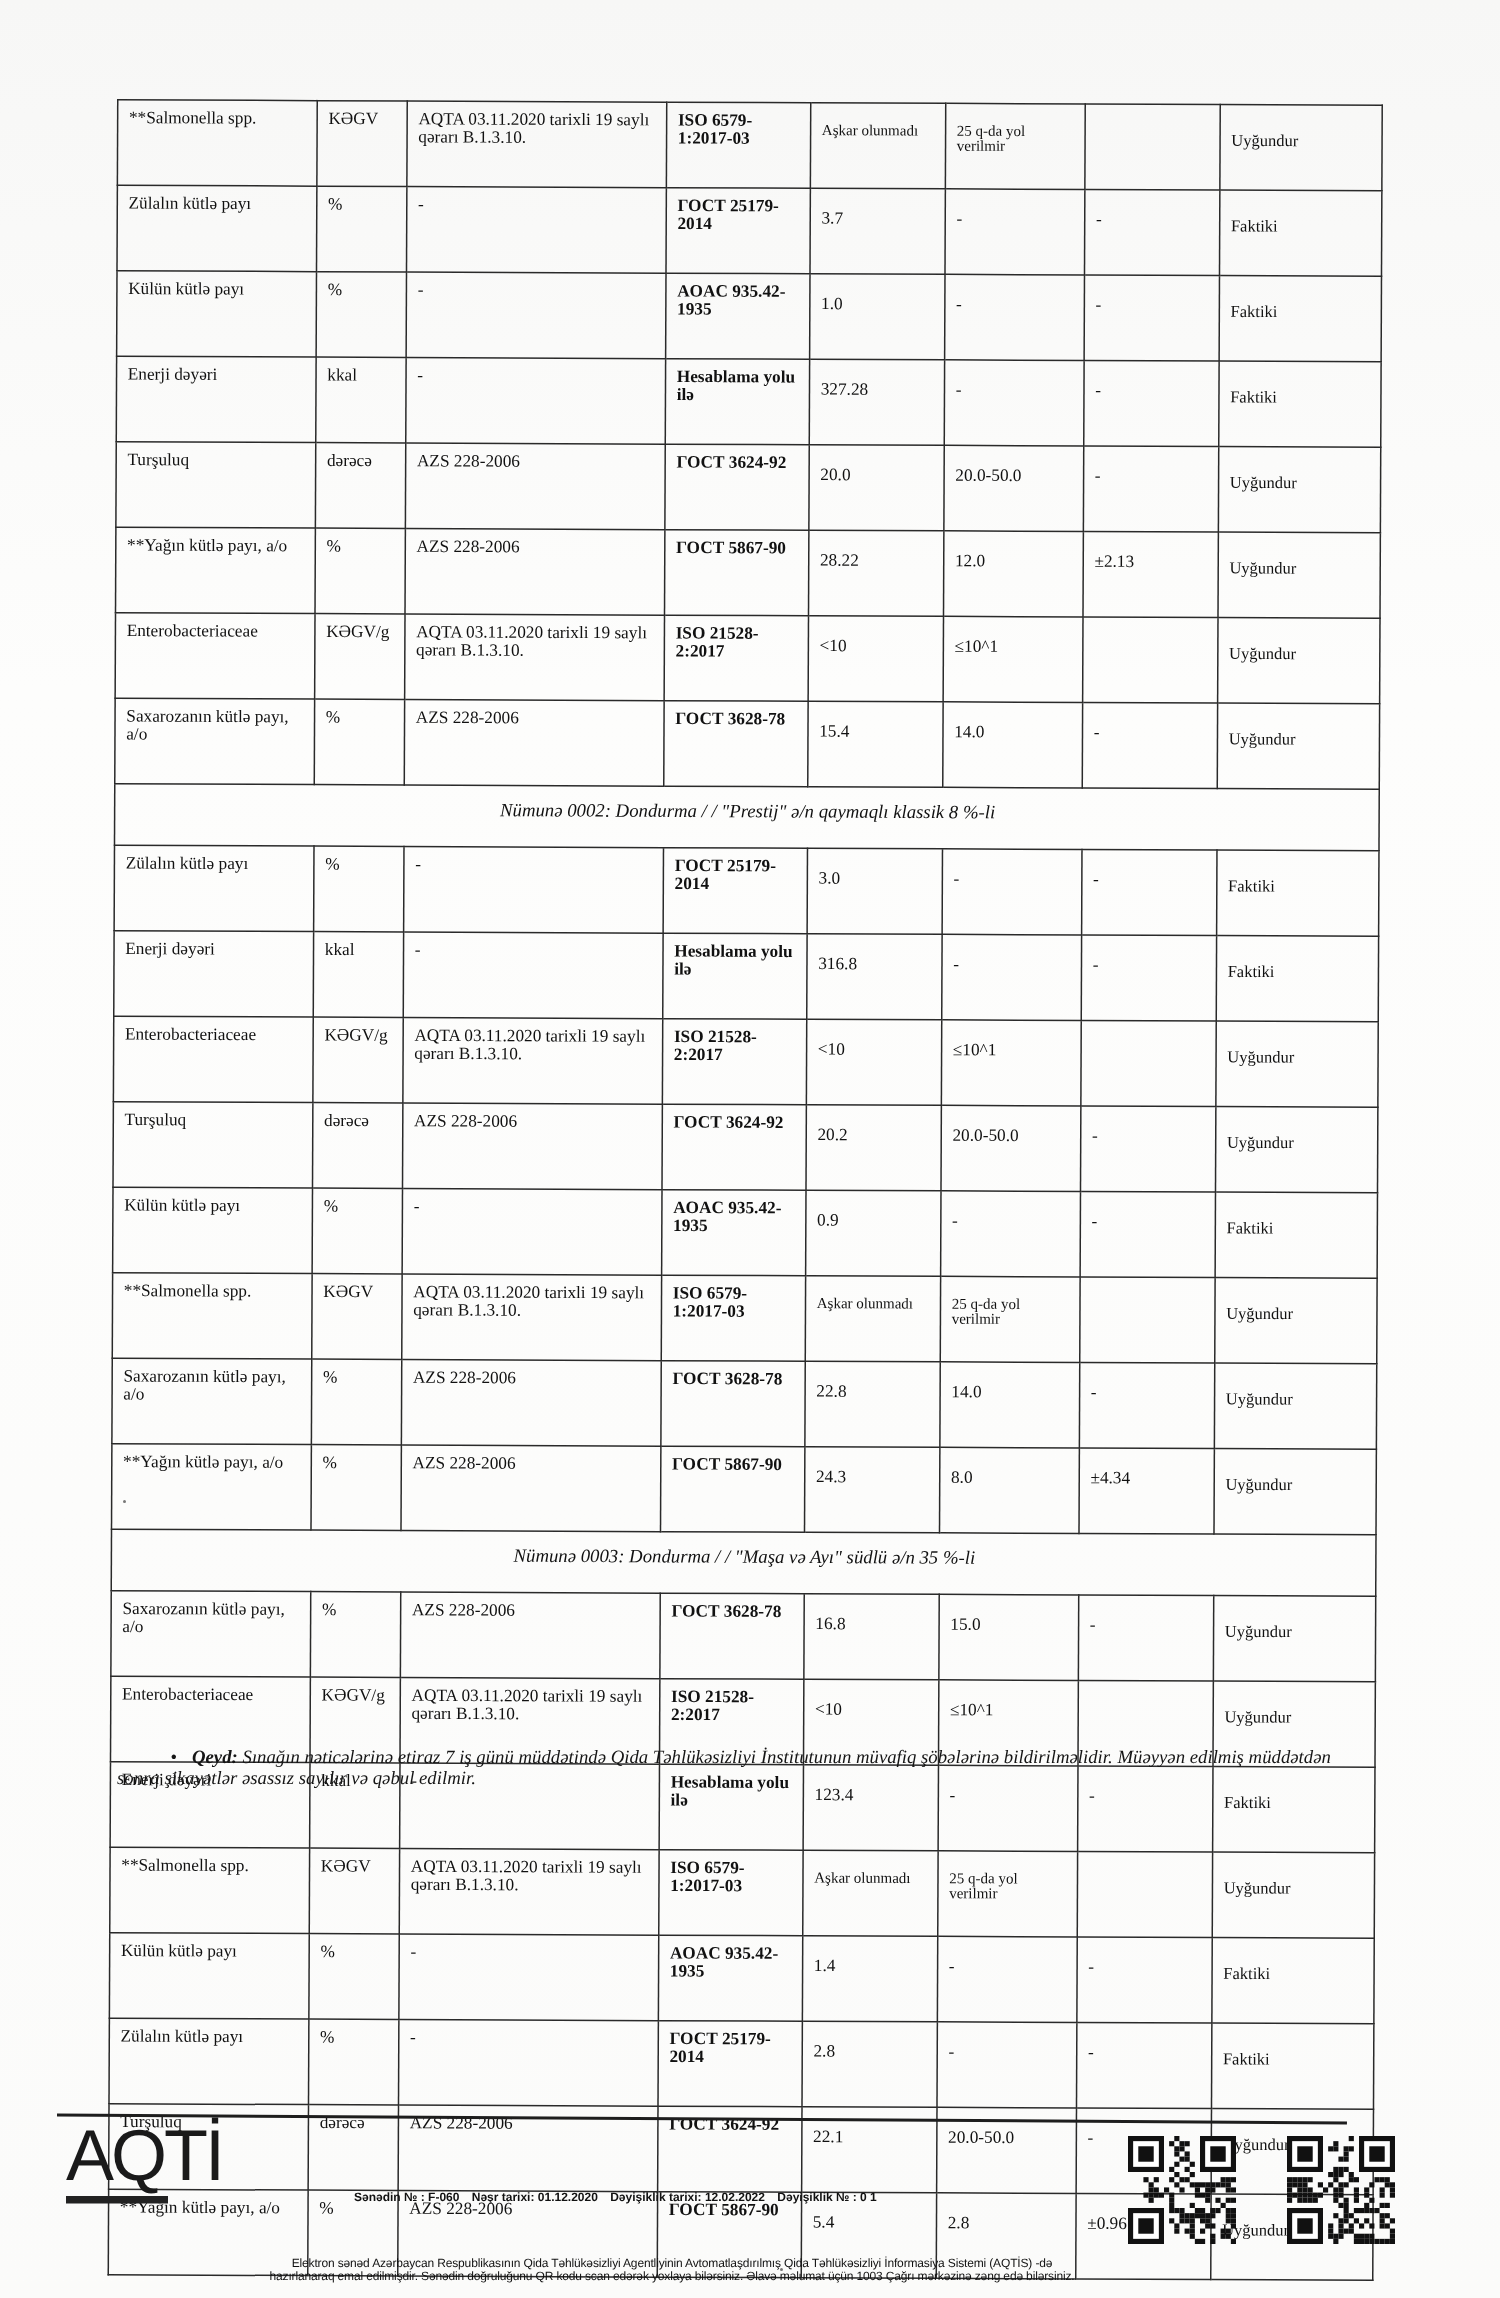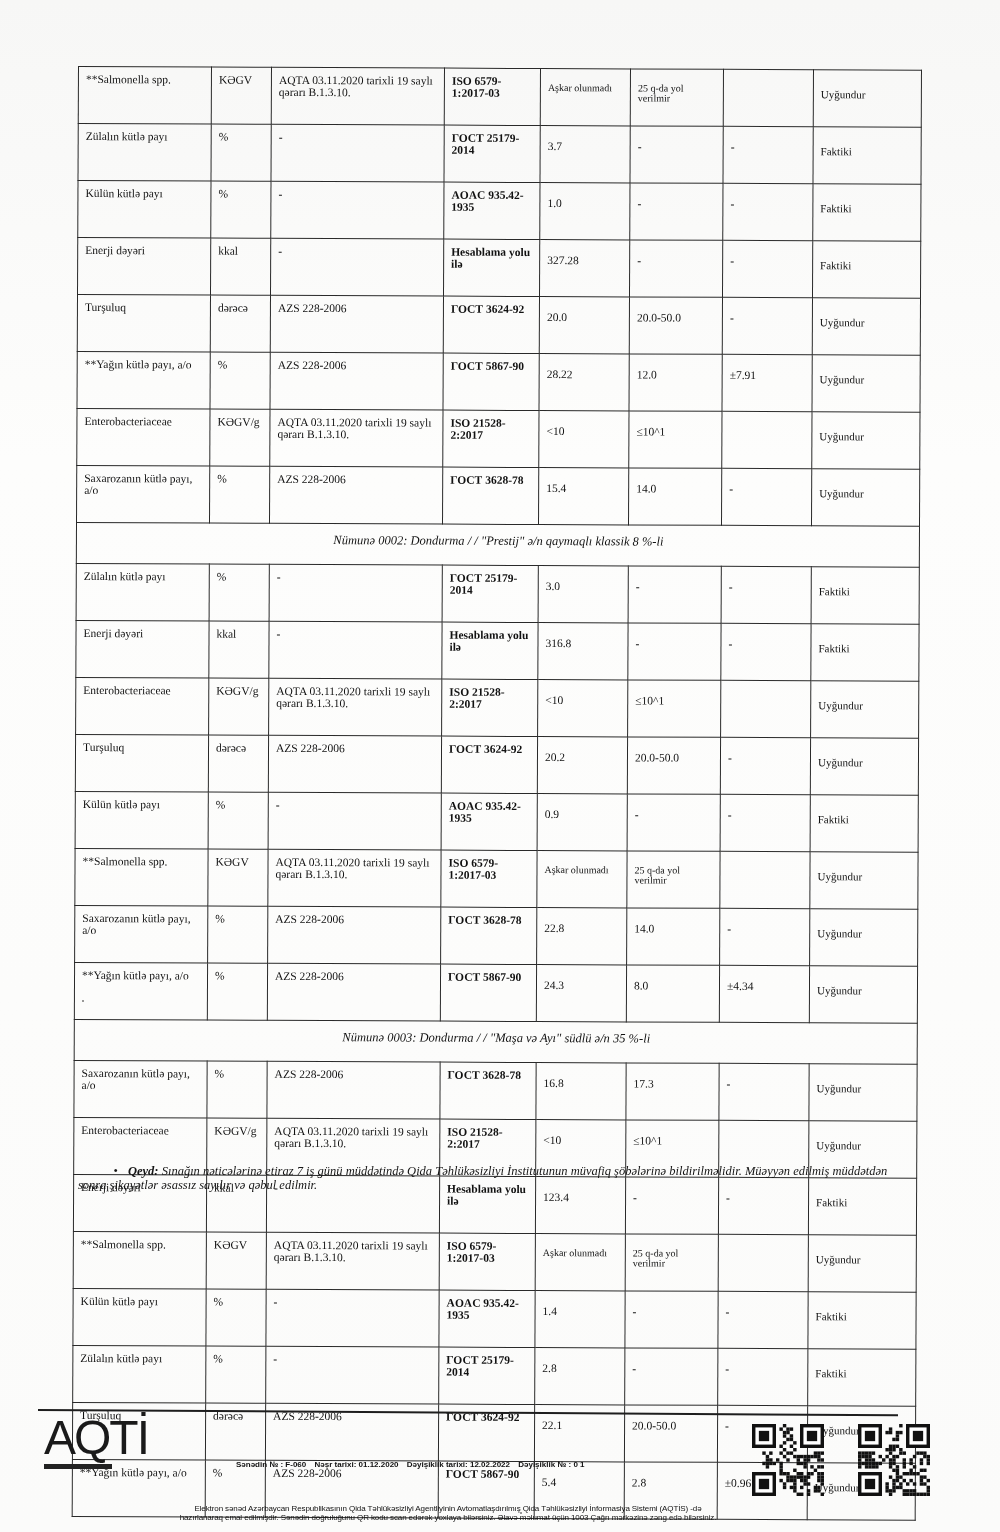--- a/index.html
+++ b/index.html
@@ -139,21 +139,21 @@
         <td class="center-pad">-</td>
         <td class="verdict">Uyğundur</td>
       </tr>
       <tr class="row">
         <td>**Yağın kütlə payı, a/o</td>
         <td>%</td>
         <td>AZS 228-2006</td>
         <td class="bold">ГОСТ 5867-90</td>
         <td class="center-pad">28.22</td>
         <td class="center-pad">12.0</td>
-        <td class="center-pad">±7.91</td>
+        <td class="center-pad">±2.13</td>
         <td class="verdict">Uyğundur</td>
       </tr>
       <tr class="row">
         <td>Enterobacteriaceae</td>
         <td>KƏGV/g</td>
         <td>AQTA 03.11.2020 tarixli 19 saylı qərarı B.1.3.10.</td>
         <td class="bold">ISO 21528-2:2017</td>
         <td class="center-pad">&lt;10</td>
         <td class="center-pad">≤10^1</td>
         <td class="center-pad"></td>
@@ -254,21 +254,21 @@
       </tr>
       <tr>
         <td colspan="8" class="section">Nümunə 0003: Dondurma / / "Maşa və Ayı" südlü ə/n 35 %-li</td>
       </tr>
       <tr class="row">
         <td>Saxarozanın kütlə payı, a/o</td>
         <td>%</td>
         <td>AZS 228-2006</td>
         <td class="bold">ГОСТ 3628-78</td>
         <td class="center-pad">16.8</td>
-        <td class="center-pad">17.3</td>
+        <td class="center-pad">15.0</td>
         <td class="center-pad">-</td>
         <td class="verdict">Uyğundur</td>
       </tr>
       <tr class="row">
         <td>Enterobacteriaceae</td>
         <td>KƏGV/g</td>
         <td>AQTA 03.11.2020 tarixli 19 saylı qərarı B.1.3.10.</td>
         <td class="bold">ISO 21528-2:2017</td>
         <td class="center-pad">&lt;10</td>
         <td class="center-pad">≤10^1</td>

